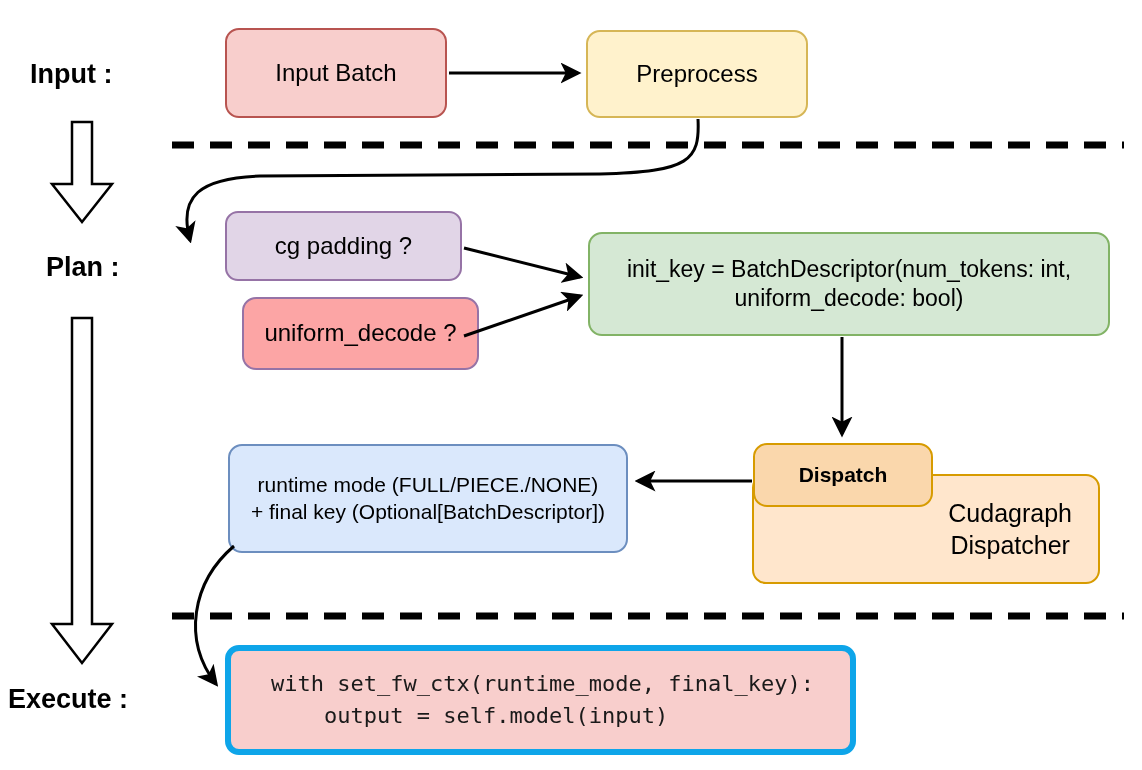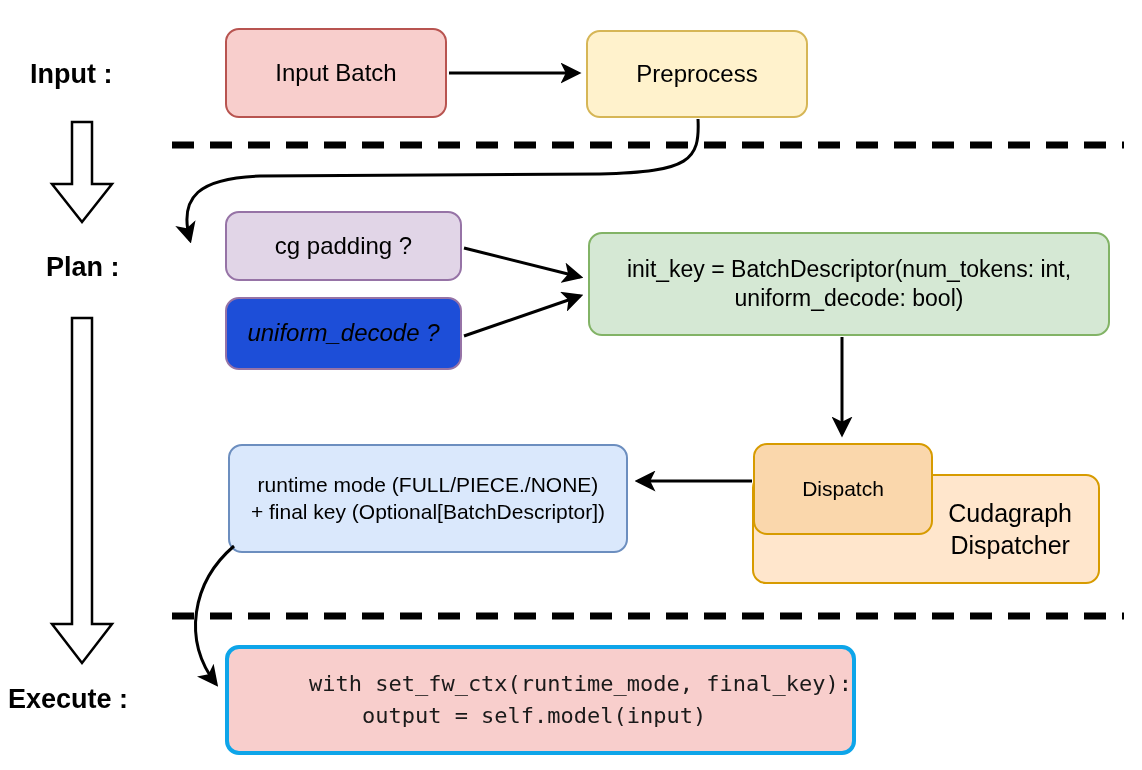--- a/index.html
+++ b/index.html
@@ -49,25 +49,25 @@
   }
   .node-text {
     display: block;
     white-space: pre-line;
     padding: 0 8px;
   }
   .code-node {
     position: absolute;
     box-sizing: border-box;
     border-radius: 14px;
-    border: 4px solid #0ea5e9;
+    border: 6px solid #0ea5e9;
     background: #f8cecc;
     display: flex;
     align-items: center;
-    justify-content: flex-end;
+    justify-content: center;
   }
   .code-text {
     font-family: "Liberation Serif", "DejaVu Serif", serif;
     font-size: 0px;
   }
   .code-text pre {
     margin: 0;
     padding: 0 0 0 4px;
     font-family: "DejaVu Sans Mono", "Liberation Mono", monospace;
     font-size: 22px;
@@ -88,39 +88,39 @@
   <div class="stage-label" style="left:8px; top:667px;">Execute :</div>
 
   <div class="node" style="left:586px; top:30px; width:222px; height:88px; background:#fff2cc; border-color:#d6b656; font-size:24px;">
     <span class="node-text">Preprocess</span>
   </div>
 
   <div class="node" style="left:225px; top:28px; width:222px; height:90px; background:#f8cecc; border-color:#b85450; font-size:24px;">
     <span class="node-text">Input Batch</span>
   </div>
 
-  <div class="node" style="left:225px; top:211px; width:237px; height:70px; background:#e1d5e7; border-color:#9673a6; font-size:24px;">
+  <div class="node" style="left:225px; top:211px; width:237px; height:70px; background:#e1d5e7; border-color:#9673a6; font-size:24px;border-radius:13px;">
     <span class="node-text">cg padding ?</span>
   </div>
 
-  <div class="node" style="left:225px; top:297px; width:237px; height:73px; background:#1d4ed8; border-color:#9673a6; font-size:24px;font-style:italic;">
+  <div class="node" style="left:242px; top:297px; width:237px; height:73px; background:#fca5a5; border-color:#9673a6; font-size:24px;">
     <span class="node-text">uniform_decode ?</span>
   </div>
 
   <div class="node" style="left:588px; top:232px; width:522px; height:104px; background:#d5e8d4; border-color:#82b366; font-size:23px;">
     <span class="node-text">init_key = BatchDescriptor(num_tokens: int,
 uniform_decode: bool)</span>
   </div>
 
   <div class="node" style="left:752px; top:442px; width:348px; height:110px; background:#ffe6cc; border-color:#d79b00; font-size:25px; justify-content:flex-end; padding-right:18px;margin-top:32px;">
     <span class="node-text">Cudagraph
 Dispatcher</span>
   </div>
 
-  <div class="node" style="left:753px; top:443px; width:180px; height:92px; background:#fad7ac; border-color:#d79b00; font-size:21px;">
+  <div class="node" style="left:753px; top:443px; width:180px; height:64px; background:#fad7ac; border-color:#d79b00; font-size:21px;font-weight:bold;">
     <span class="node-text">Dispatch</span>
   </div>
 
   <div class="node" style="left:228px; top:444px; width:400px; height:109px; background:#dae8fc; border-color:#6c8ebf; font-size:21px;">
     <span class="node-text">runtime mode (FULL/PIECE./NONE)
 + final key (Optional[BatchDescriptor])</span>
   </div>
 
   <div class="code-node" style="left:225px; top:645px; width:631px; height:110px;">
     <div class="code-text">

